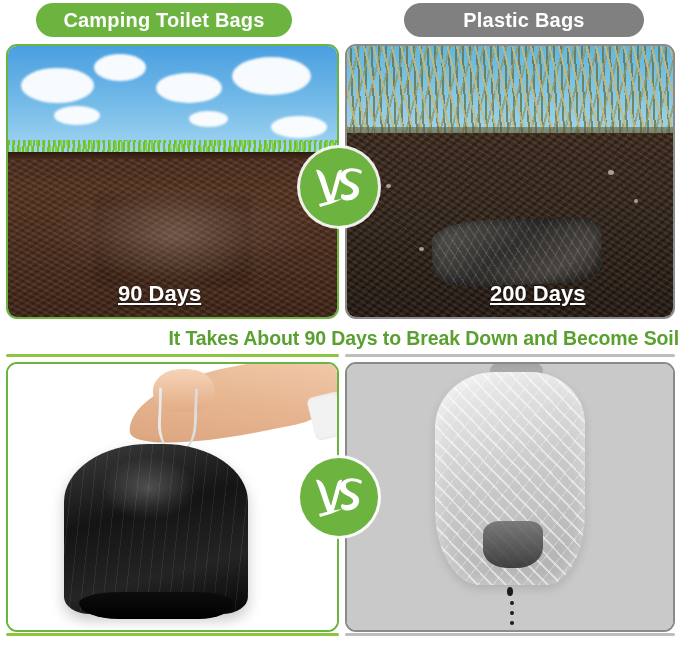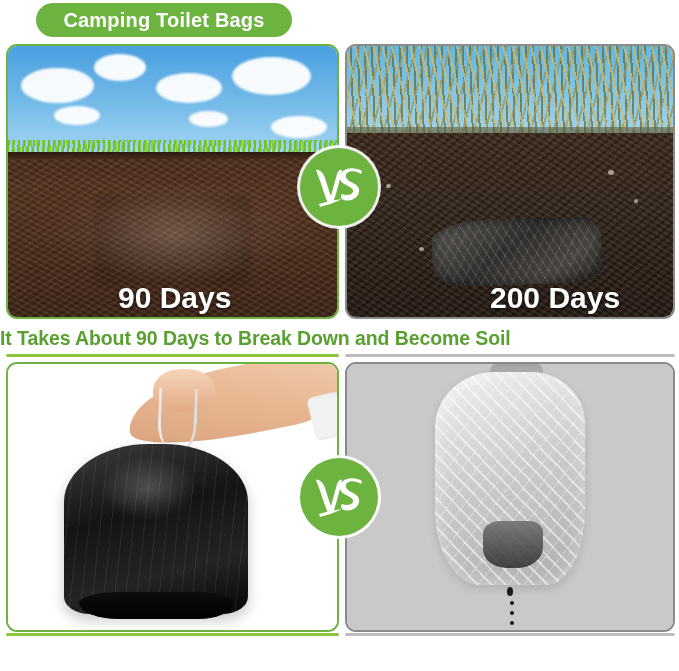--- a/index.html
+++ b/index.html
@@ -181,49 +181,52 @@
     background:#6cb33f;z-index:6;
     display:flex;align-items:center;justify-content:center;
     box-shadow:0 0 0 3px rgba(255,255,255,.92);
   }
   .vs-top{left:300px;top:148px;}
   .vs-bot{left:300px;top:458px;}
   .vs svg{display:block;}
 
   
   .caption{
-    position:absolute;left:0;width:679px;text-align:left;
+    position:absolute;left:0;width:679px;text-align:right;
     color:#5aa030;font-weight:bold;font-size:19.5px;letter-spacing:-.1px;
   }
   .cap1{top:327px;}
   .cap2{top:637px;}
   .rule{position:absolute;height:3px;border-radius:2px;}
   .rule.g{background:#8cc63f;}
   .rule.s{background:#bdbdbd;}
   .r1{left:6px;  top:354px;width:333px;}
   .r2{left:345px;top:354px;width:330px;}
   .r3{left:6px;  top:633px;width:333px;}
   .r4{left:345px;top:633px;width:330px;}
 
   
   .day{
-    position:absolute;color:#ffffff;font-weight:bold;font-size:30px;
-    text-shadow:0 1px 3px rgba(0,0,0,.75);z-index:5;
+    position:absolute;color:#ffffff;font-weight:bold;font-size:22px;
+    text-shadow:0 1px 3px rgba(0,0,0,.75);z-index:5;text-decoration:underline;
   }
   .day1{left:118px;top:281px;}
   .day2{left:490px;top:281px;}
 </style>
 </head>
 <body>
 
 <div class="sheet">
 
   <div class="pill-row">
     <div class="pill green">
       <span>Camping Toilet Bags</span>
+    </div>
+    <div class="pill gray">
+      <span>Plastic Bags</span>
     </div>
   </div>
 
   <div class="panel green-b p-tl">
     <div class="inner">
       <div class="sky"></div>
       <div class="cloud" style="left:4%;top:8%;width:22%;height:13%;"></div>
       <div class="cloud" style="left:26%;top:3%;width:16%;height:10%;"></div>
       <div class="cloud" style="left:45%;top:10%;width:20%;height:11%;"></div>
       <div class="cloud" style="left:68%;top:4%;width:24%;height:14%;"></div>

